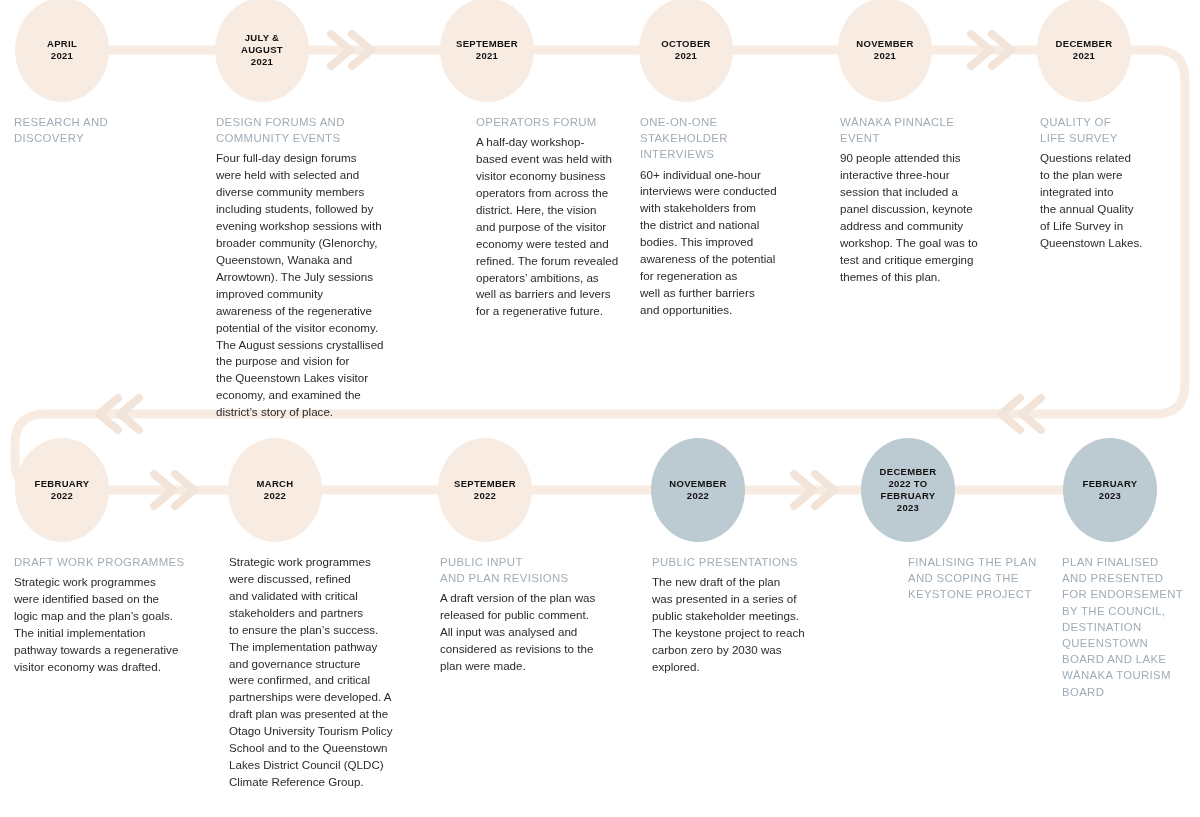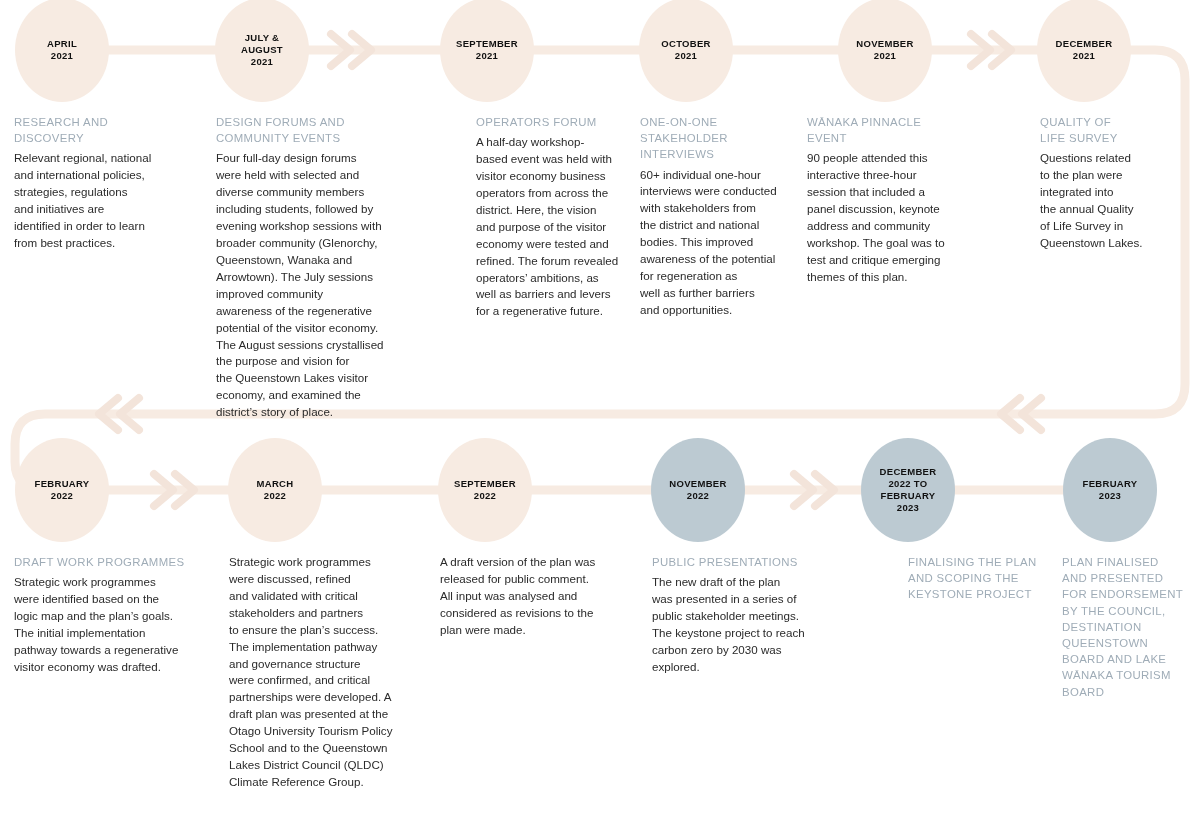--- a/index.html
+++ b/index.html
@@ -148,26 +148,20 @@
       </div>
       <div class="node blue" style="left: 1063px; top: 438px; width: 94px; height: 104px;">
         <span class="node-label">FEBRUARY
 2023</span>
       </div>
     </div>
   <div id="entries-layer">
       <div class="col" style="left: 14px; top: 114px; width: 190px;">
         <div class="col-heading">RESEARCH AND
 DISCOVERY</div>
-        <div class="col-body">Relevant regional, national
-and international policies,
-strategies, regulations
-and initiatives are
-identified in order to learn
-from best practices.</div>
       </div>
       <div class="col" style="left: 216px; top: 114px; width: 196px;">
         <div class="col-heading">DESIGN FORUMS AND
 COMMUNITY EVENTS</div>
         <div class="col-body">Four full-day design forums
 were held with selected and
 diverse community members
 including students, followed by
 evening workshop sessions with
 broader community (Glenorchy,
@@ -203,21 +197,21 @@
         <div class="col-body">60+ individual one-hour
 interviews were conducted
 with stakeholders from
 the district and national
 bodies. This improved
 awareness of the potential
 for regeneration as
 well as further barriers
 and opportunities.</div>
       </div>
-      <div class="col" style="left: 807px; top: 114px; width: 175px;">
+      <div class="col" style="left: 840px; top: 114px; width: 175px;">
         <div class="col-heading">WĀNAKA PINNACLE
 EVENT</div>
         <div class="col-body">90 people attended this
 interactive three-hour
 session that included a
 panel discussion, keynote
 address and community
 workshop. The goal was to
 test and critique emerging
 themes of this plan.</div>
@@ -251,20 +245,22 @@
 and governance structure
 were confirmed, and critical
 partnerships were developed. A
 draft plan was presented at the
 Otago University Tourism Policy
 School and to the Queenstown
 Lakes District Council (QLDC)
 Climate Reference Group.</div>
       </div>
       <div class="col" style="left: 440px; top: 554px; width: 196px;">
+        <div class="col-heading">PUBLIC INPUT
+AND PLAN REVISIONS</div>
         <div class="col-body">A draft version of the plan was
 released for public comment.
 All input was analysed and
 considered as revisions to the
 plan were made.</div>
       </div>
       <div class="col" style="left: 652px; top: 554px; width: 196px;">
         <div class="col-heading">PUBLIC PRESENTATIONS</div>
         <div class="col-body">The new draft of the plan
 was presented in a series of

